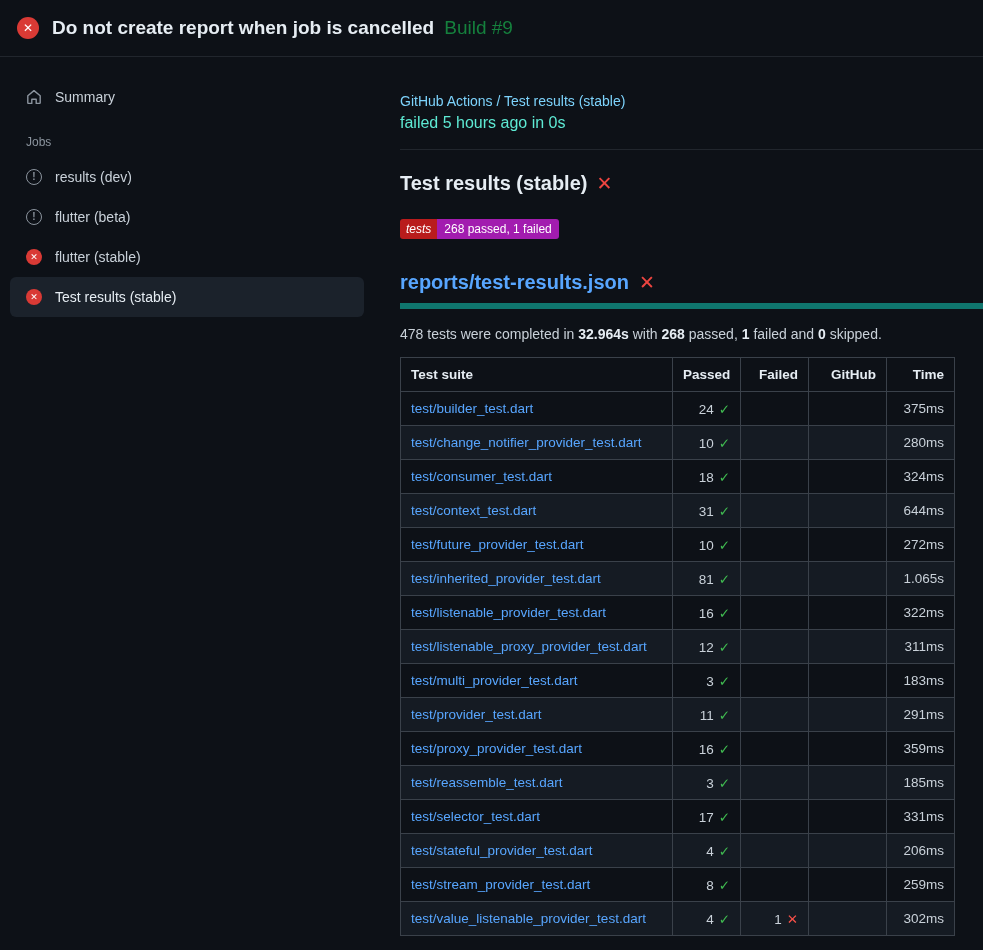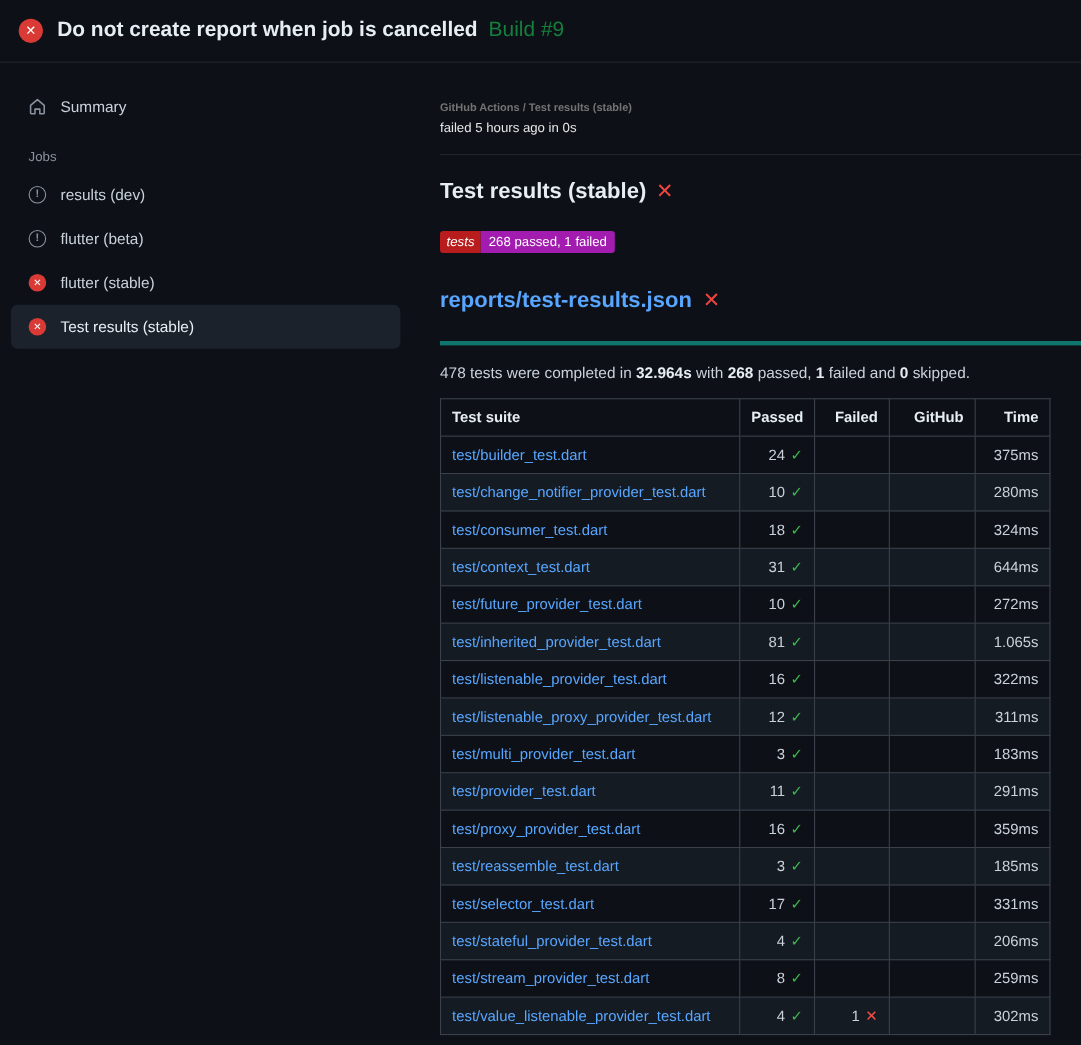--- a/index.html
+++ b/index.html
@@ -44,37 +44,37 @@
   .status-ic {
     width:16px; height:16px; border-radius:50%; flex-shrink:0;
     display:flex; align-items:center; justify-content:center;
     font-size:10px; font-weight:bold; line-height:1;
   }
   .status-ic.warning { border:1.5px solid #8b949e; color:#8b949e; font-size:10px; }
   .status-ic.failed  { background:#d93a35; color:#fff; font-size:9px; }
 
   
   .main { flex:1; padding:36px 0 0 16px; min-width:0; }
-  .crumb { font-size:10px; font-weight:700; color:#737373; }
-  .status-line { font-size:12px; color:#e5e5e5; margin-top:5px; }
+  .crumb { font-size:14px; font-weight:400; color:#7dd3fc; }
+  .status-line { font-size:16px; color:#5eead4; margin-top:5px; }
   .rule { border:none; border-top:1px solid #21262d; margin-top:17px; }
 
   h2.section-title {
     margin-top:22px; font-size:20px; font-weight:700; color:#e6edf3;
     display:flex; align-items:center; gap:9px;
   }
   .xmark { color:#ee4540; font-weight:bold; font-size:19px; line-height:1; }
 
   .badge { display:inline-flex; margin-top:24px; border-radius:3px; overflow:hidden; font-size:12px; line-height:1; }
   .badge-label { background:#b91c1c; color:#fff; padding:4px 6px;font-style:italic; }
   .badge-value { background:#a21caf; color:#fff; padding:4px 7px; }
 
   h2.report-heading {
-    margin-top:32px; padding-bottom:25px;
-    border-bottom:4px solid #0f766e;
+    margin-top:32px; padding-bottom:9px;
+    border-bottom:6px solid #0f766e;
     font-size:20px; font-weight:700;
     display:flex; align-items:center; gap:10px;
   }
   h2.report-heading a { color:#58a6ff; }
 
   .summary-line { margin-top:17px; font-size:14px; color:#c9d1d9; }
   .summary-line b { color:#e6edf3; }
 
   
   table.results {

